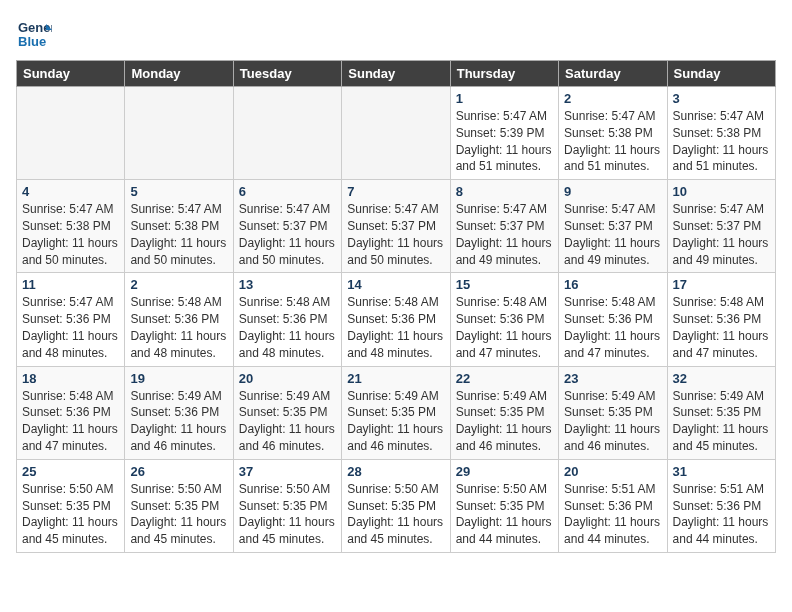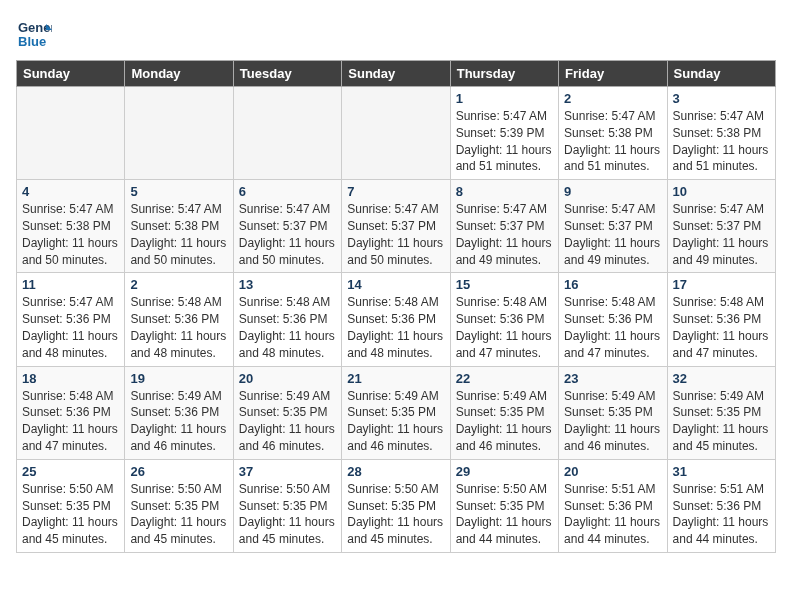--- a/index.html
+++ b/index.html
@@ -113,21 +113,21 @@
 </div>
 
 <table class="calendar">
   <thead>
     <tr id="weekday-header">
         <th>Sunday</th>
         <th>Monday</th>
         <th>Tuesday</th>
         <th>Sunday</th>
         <th>Thursday</th>
-        <th>Friday</th>
+        <th>Saturday</th>
         <th>Sunday</th>
       </tr>
   </thead>
   <tbody id="calendar-body">
       <tr>
         <td class="empty"></td>
         <td class="empty"></td>
         <td class="empty"></td>
         <td class="empty"></td>
         <td>

